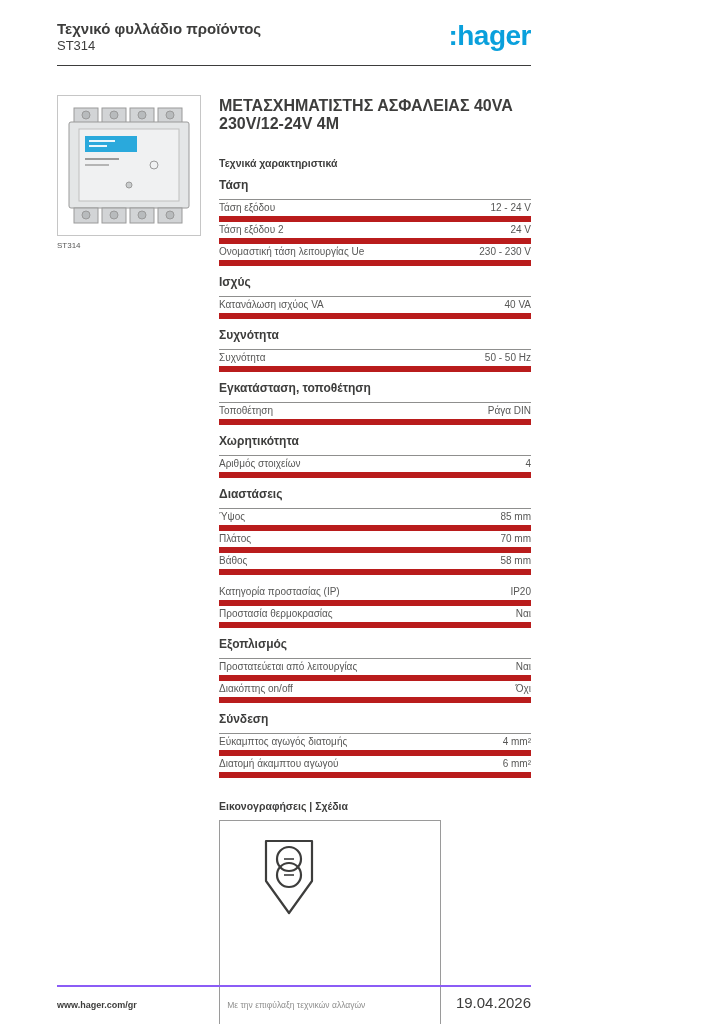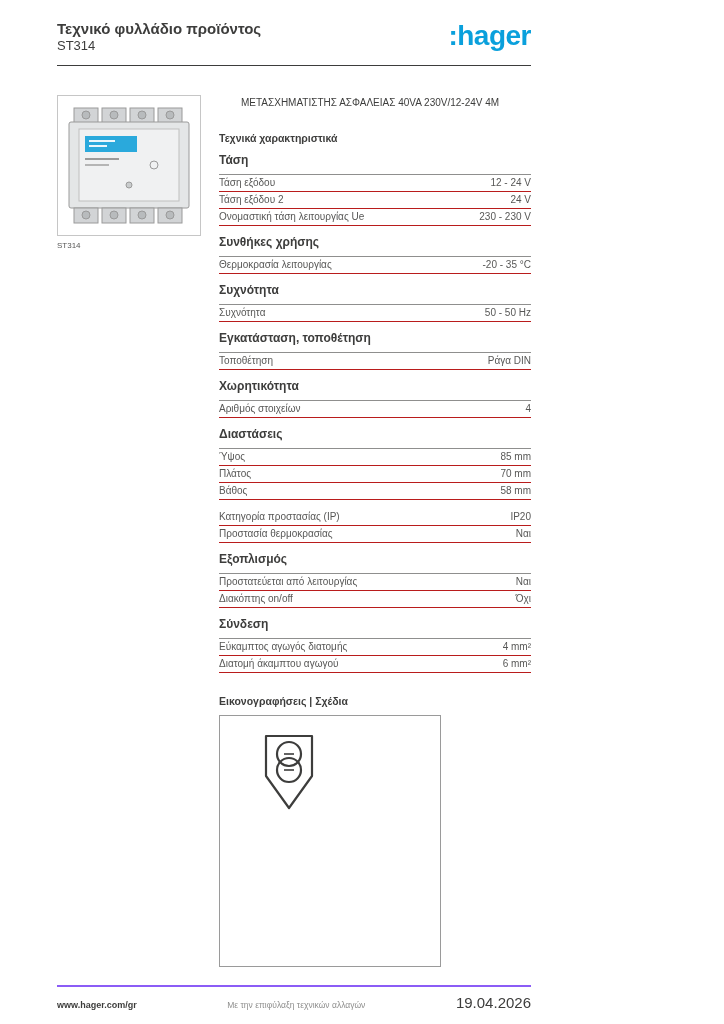--- a/index.html
+++ b/index.html
@@ -62,25 +62,24 @@
     align-items: center;
     justify-content: center;
   }
   .product-image-caption {
     font-size: 8px;
     color: #575756;
     margin-top: 5px;
   }
   
   .product-title {
-    font-size: 10px;
-    font-weight: 400;
+    font-size: 16px;
+    font-weight: 700;
     color: #3d3d3c;
     margin-top: 2px;
-    margin-left: 22px;
   }
   .specs-heading {
     font-size: 10.5px;
     font-weight: 700;
     color: #3d3d3c;
     margin-top: 24px;
     margin-bottom: 6px;
   }
   .spec-section { margin-top: 9px; }
   .spec-section-title {
@@ -88,21 +87,21 @@
     font-weight: 700;
     color: #3d3d3c;
     padding-bottom: 7px;
     border-bottom: 1px solid #8f8f8e;
   }
   .spec-row {
     display: flex;
     justify-content: space-between;
     align-items: baseline;
     padding: 2px 0 2px 0;
-    border-bottom: 1px solid #b91c1c;
+    border-bottom: 6px solid #b91c1c;
     font-size: 10px;
     line-height: 1.2;
   }
   .spec-label { color: #575756; }
   .spec-value { color: #575756; text-align: center; white-space: nowrap; padding-left: 10px; }
 
   
   .illustrations-heading {
     font-size: 10.5px;
     font-weight: 700;
@@ -201,24 +200,24 @@
             <div class="spec-row">
               <span class="spec-label">Τάση εξόδου 2</span>
               <span class="spec-value">24 V</span>
             </div>
             <div class="spec-row">
               <span class="spec-label">Ονομαστική τάση λειτουργίας Ue</span>
               <span class="spec-value">230 - 230 V</span>
             </div>
           </div>
           <div class="spec-section">
-            <div class="spec-section-title">Συνθήκες χρήσης</div>
-            <div class="spec-row">
-              <span class="spec-label">Θερμοκρασία λειτουργίας</span>
-              <span class="spec-value">-20 - 35 °C</span>
+            <div class="spec-section-title">Ισχύς</div>
+            <div class="spec-row">
+              <span class="spec-label">Κατανάλωση ισχύος VA</span>
+              <span class="spec-value">40 VA</span>
             </div>
           </div>
           <div class="spec-section">
             <div class="spec-section-title">Συχνότητα</div>
             <div class="spec-row">
               <span class="spec-label">Συχνότητα</span>
               <span class="spec-value">50 - 50 Hz</span>
             </div>
           </div>
           <div class="spec-section">

